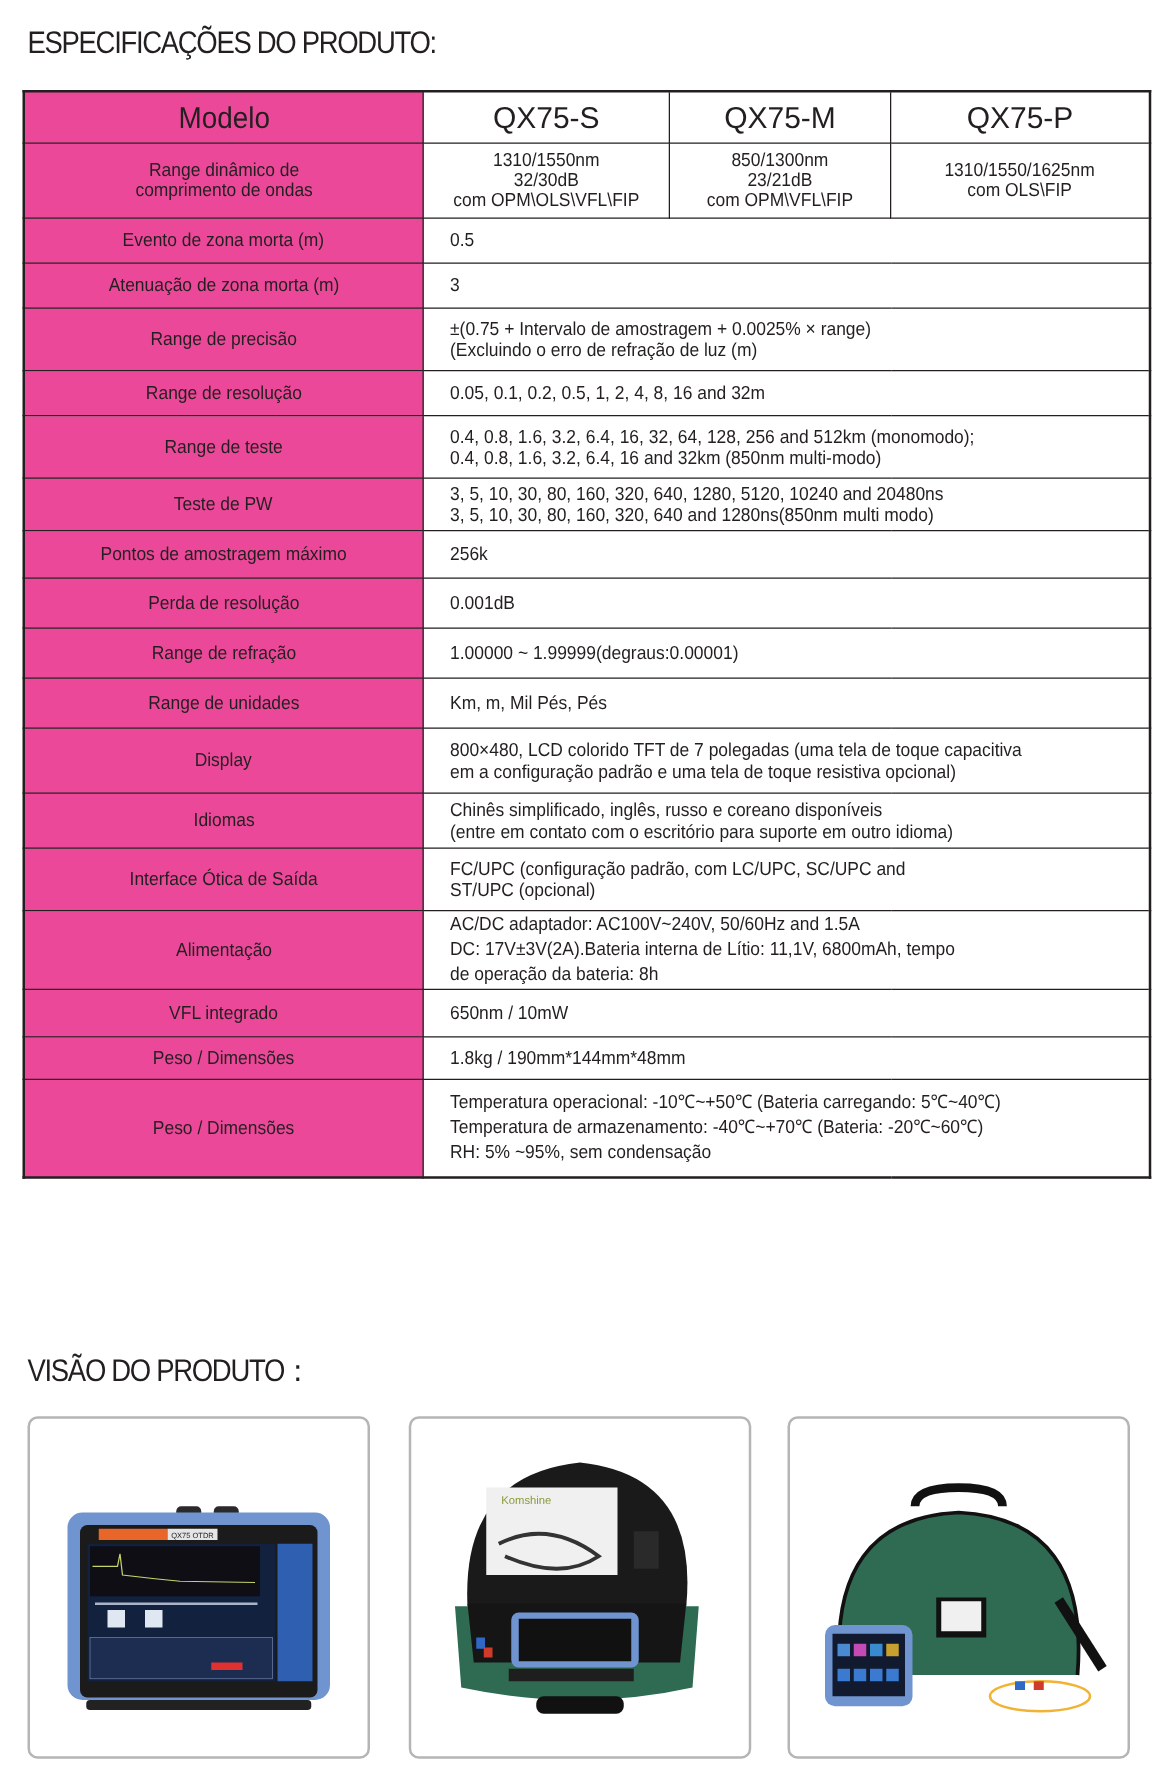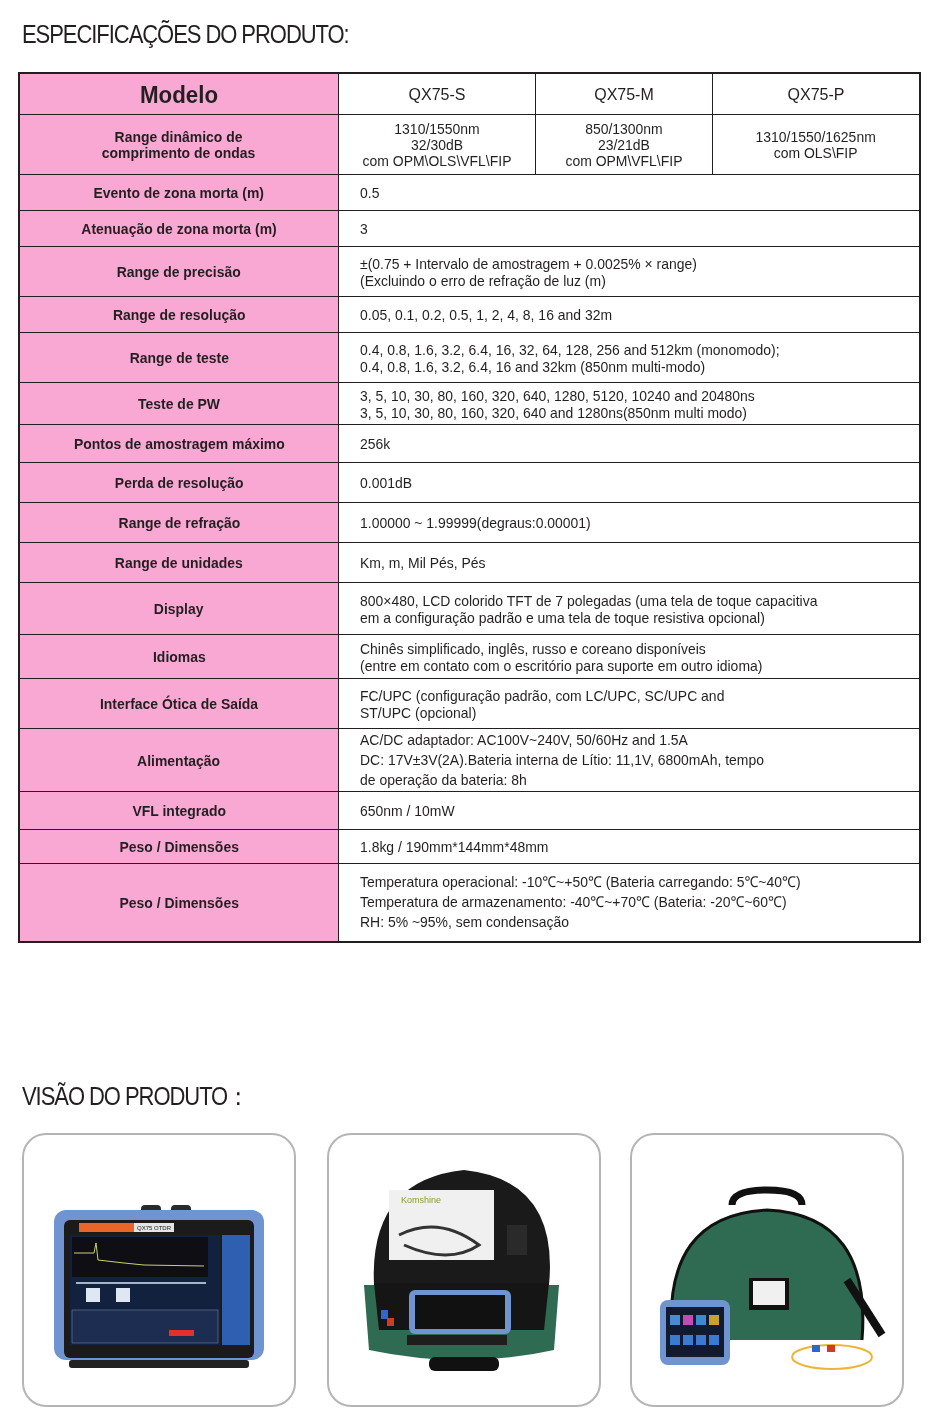--- a/index.html
+++ b/index.html
@@ -6,31 +6,31 @@
   body { width: 932px; height: 1415px; position: relative; overflow: hidden;
          font-family: "Liberation Sans", sans-serif; color: #231f20; }
   .section-title { position: absolute; left: 22px; font-size: 25px; letter-spacing: -1.2px;
                    font-weight: normal; color: #231f20; transform: scaleX(0.88); transform-origin: left center; }
   #spec-title { top: 20px; }
   #view-title { top: 1080px; }
 
   table.spec { position: absolute; left: 18px; top: 72px; width: 903px; border-collapse: collapse;
                table-layout: fixed; border: 2px solid #231f20; }
   table.spec td { border: 1.5px solid #231f20; font-size: 15px; line-height: 17px; padding: 0; vertical-align: middle; }
-  table.spec td.label { background: #f9a8d4; text-align: center; width: 318px; font-weight: bold; }
+  table.spec td.label { background: #ec4899; text-align: center; width: 318px; }
   table.spec td.val { text-align: left; padding-left: 21px; }
-  table.spec td.model { text-align: center; font-size: 16px; }
+  table.spec td.model { text-align: center; font-size: 24px; }
   table.spec tr.head td { height: 40px; }
   table.spec tr.head td.label { font-size: 24px; }
   .lbl-inner { display: inline-block; transform: scaleX(0.93); }
   .val-inner { display: inline-block; transform: scaleX(0.93); transform-origin: left center; white-space: pre-line; }
   .c-inner { display: inline-block; transform: scaleX(0.93); white-space: pre-line; text-align: center; font-size: 15px; line-height: 16px; }
 
   .cards { position: absolute; left: 22px; top: 1133px; width: 880px; height: 272px; }
-  .card { position: absolute; top: 0; width: 270px; height: 270px; border: 2px solid #b5b5b5; border-radius: 24px; background: #fff; overflow: hidden; }
+  .card { position: absolute; top: 0; width: 270px; height: 270px; border: 2px solid #b5b5b5; border-radius: 8px; background: #fff; overflow: hidden; }
   .card svg { position: absolute; left: 0; top: 0; }
 </style>
 </head>
 <body>
 
 <div class="section-title" id="spec-title">ESPECIFICAÇÕES DO PRODUTO:</div>
 
 <table class="spec">
   <tbody>
       <tr class="head">

